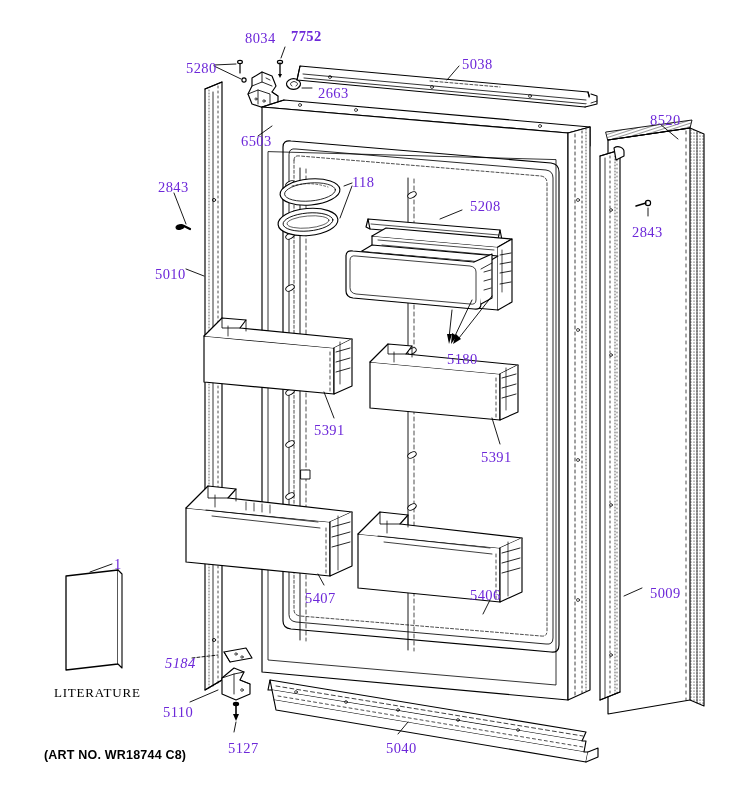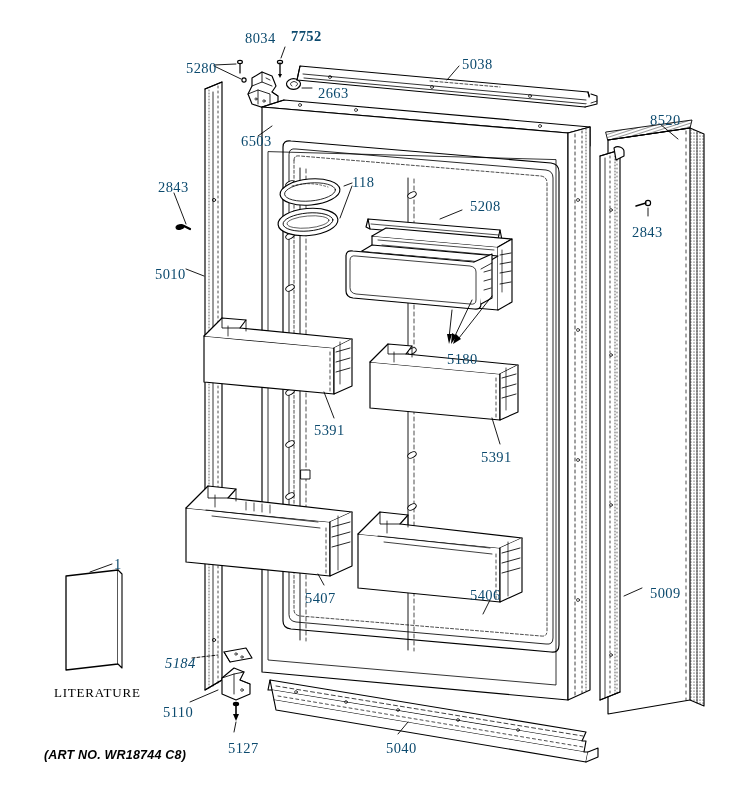--- a/index.html
+++ b/index.html
@@ -19,21 +19,21 @@
     position:absolute;left:0;top:0;
     width:750px;height:800px;
     display:block;
   }
   
   .callout{
     position:absolute;
     font-family:"Liberation Serif", serif;
     font-size:14.5px;
     letter-spacing:0.4px;
-    color:#0c4a6e;
+    color:#6d28d9;
     white-space:nowrap;
     line-height:1;
     font-weight:400;
   }
   .lit-caption{
     position:absolute;
     font-family:"Liberation Serif", serif;
     font-size:13px;
     letter-spacing:0.8px;
     color:#000;
@@ -435,15 +435,15 @@
   <div class="callout" style="left:470px;top:588px;">5406</div>
   <div class="callout" style="left:650px;top:586px;">5009</div>
   <div class="callout" style="left:165px;top:656px;font-style:italic;">5184</div>
   <div class="callout" style="left:163px;top:705px;">5110</div>
   <div class="callout" style="left:228px;top:741px;">5127</div>
   <div class="callout" style="left:386px;top:741px;">5040</div>
 
   <div class="callout" style="left:114px;top:557px;">1</div>
   <div class="lit-caption" style="left:54px;top:685px;">LITERATURE</div>
 
-  <div class="artno" style="left:44px;top:748px;font-style:italic;">(ART NO. WR18744 C8)</div>
+  <div class="artno" style="left:44px;top:748px;">(ART NO. WR18744 C8)</div>
 
 </div>
 
 </body></html>

